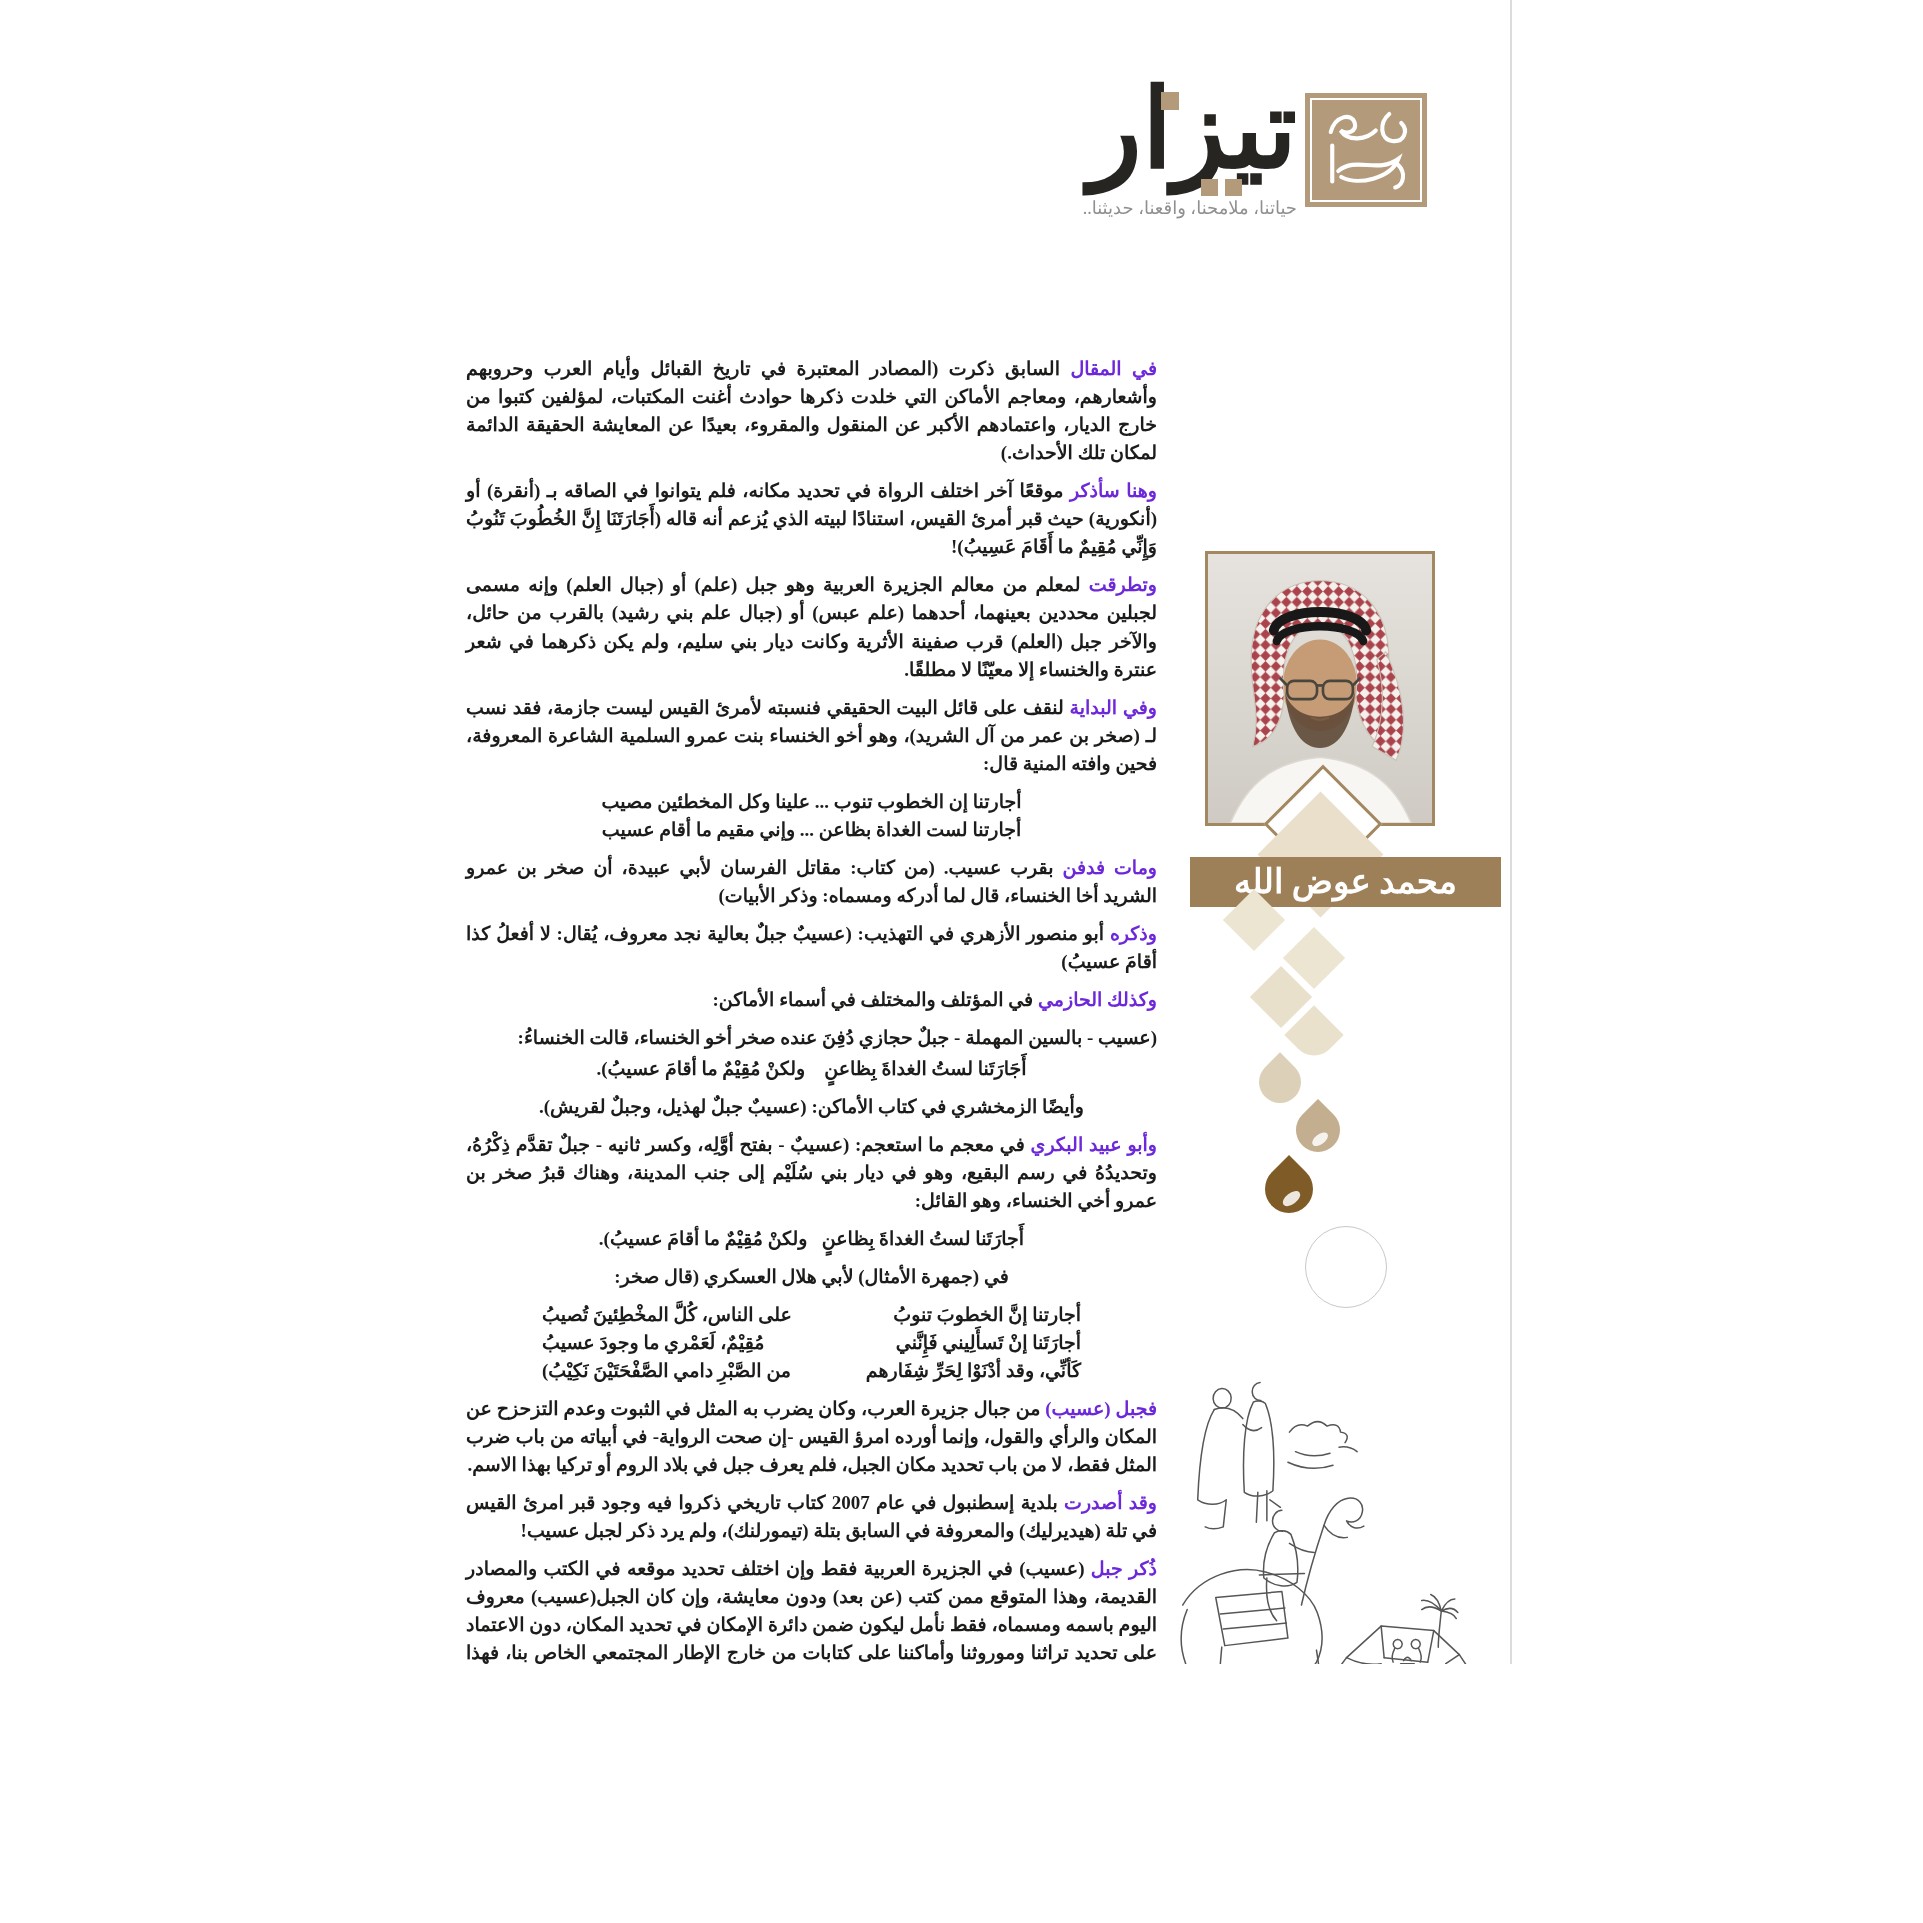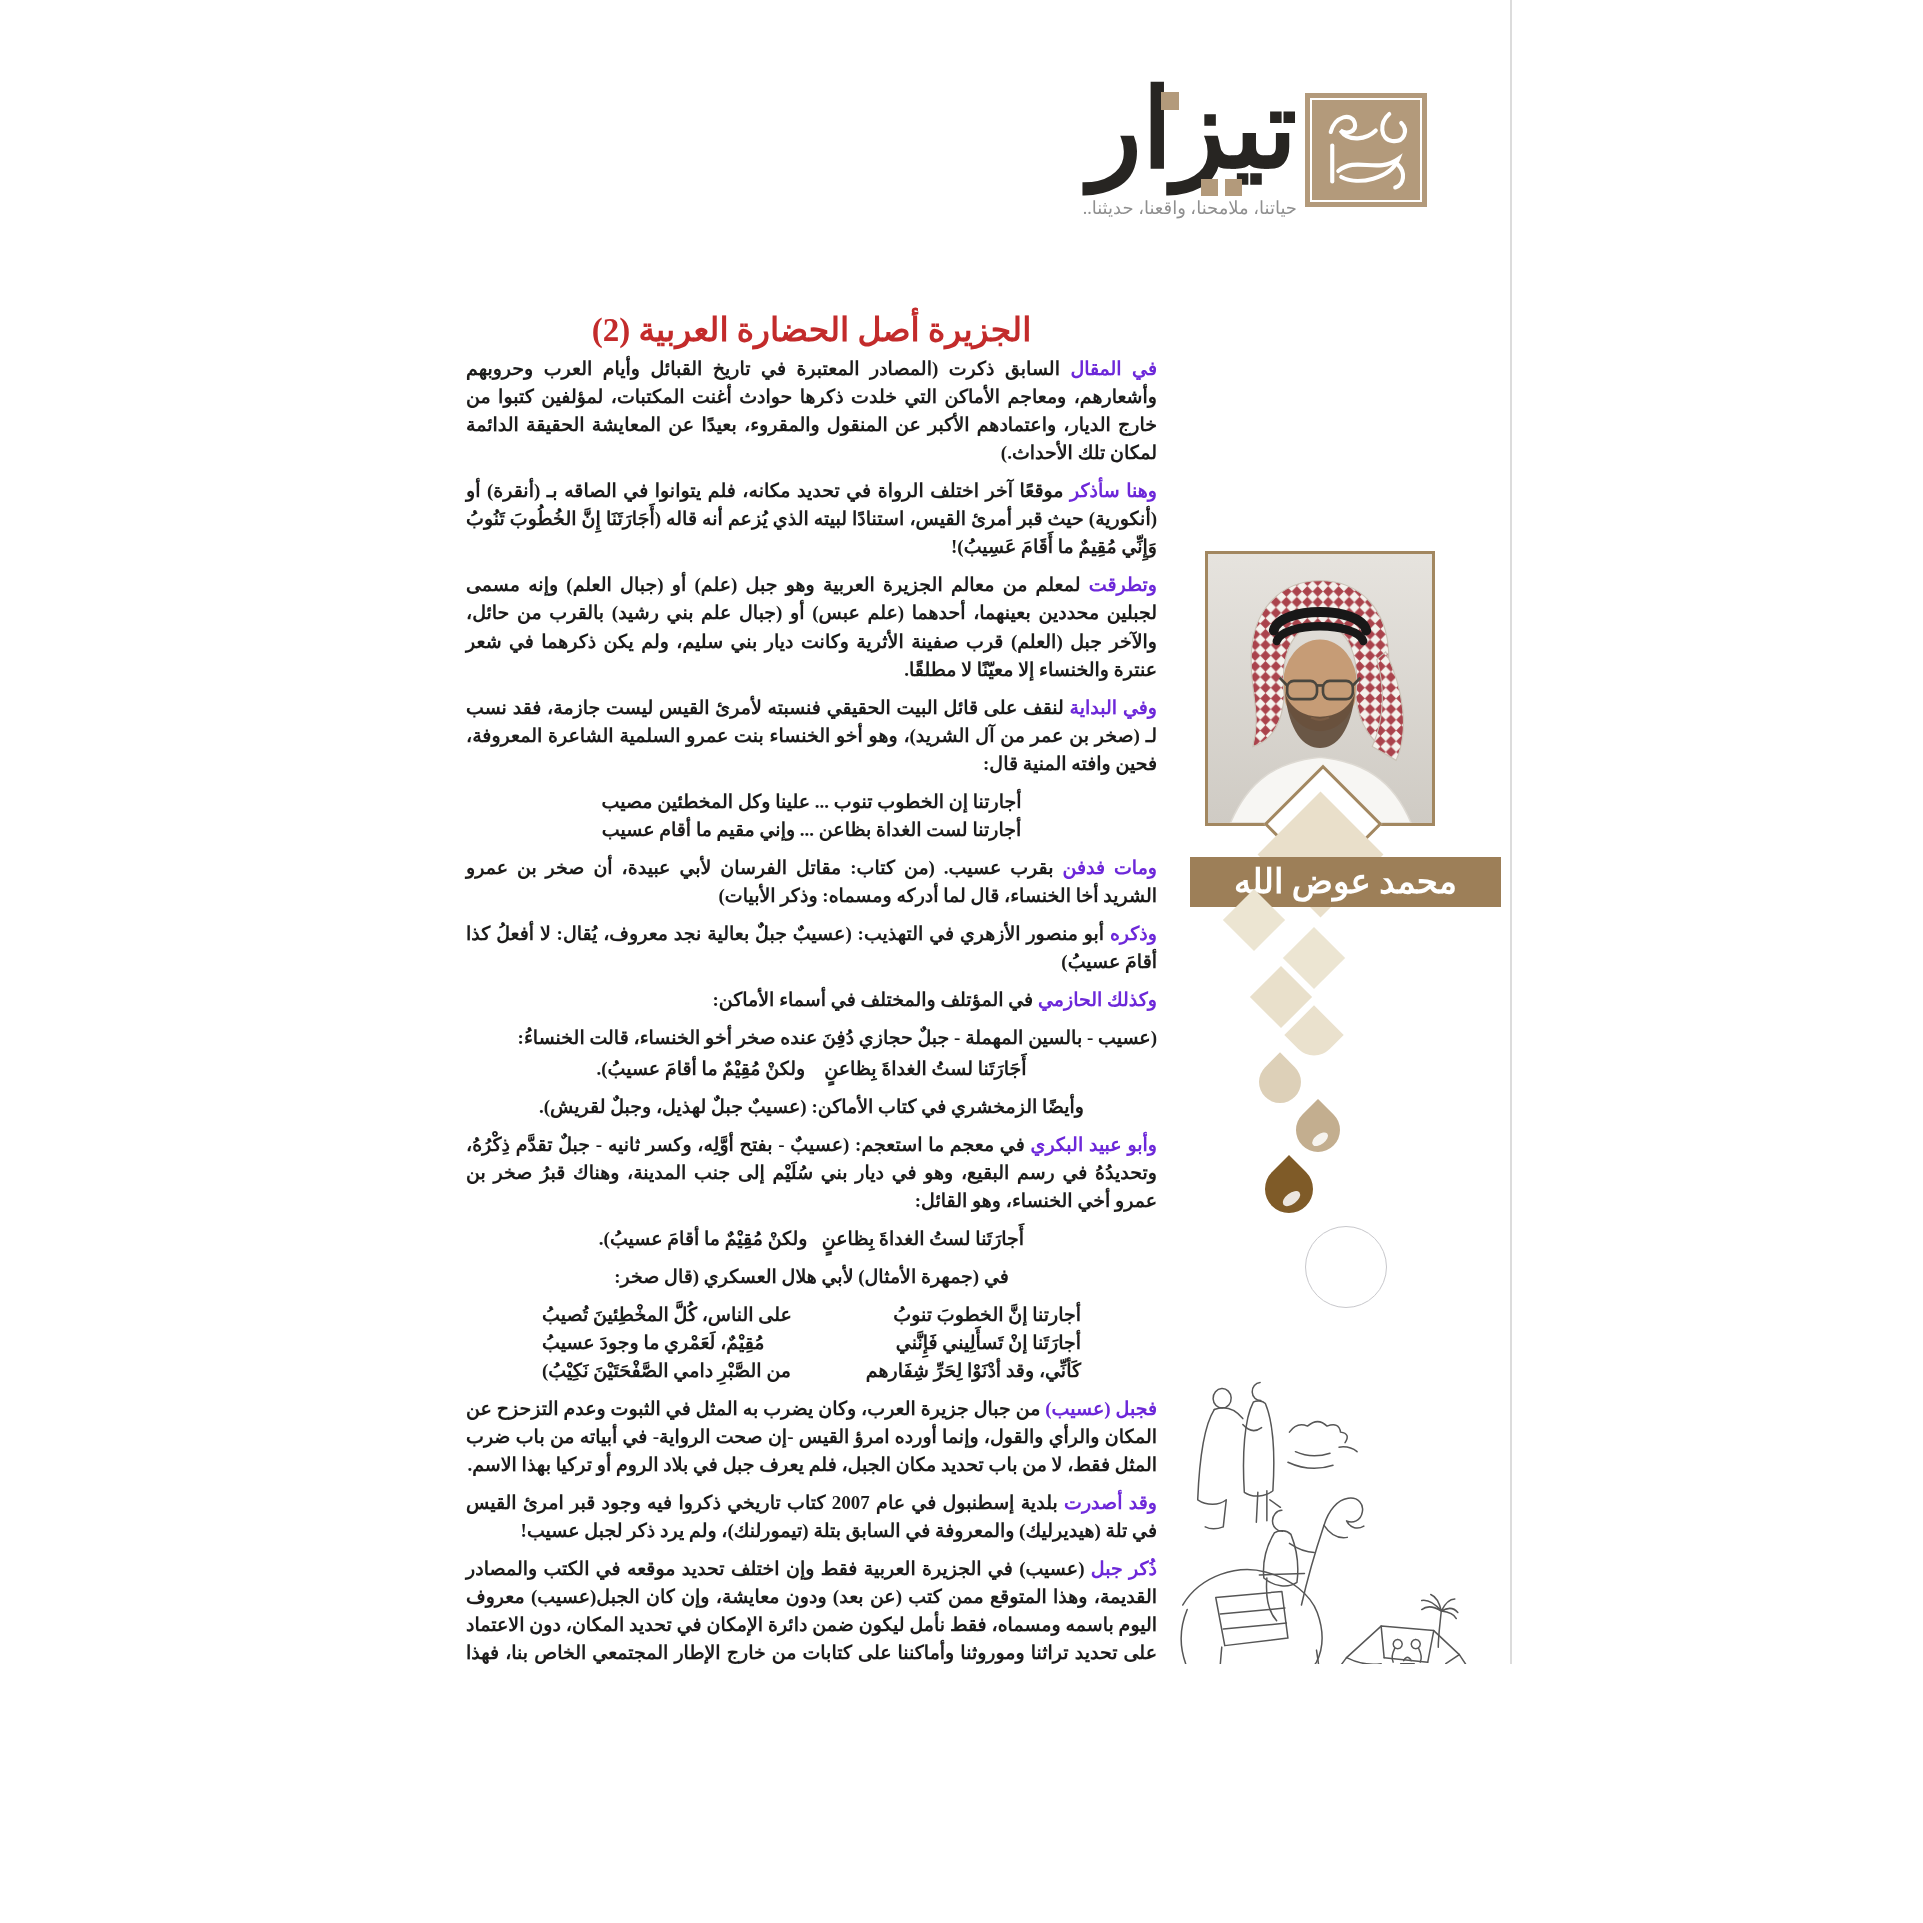--- a/index.html
+++ b/index.html
@@ -82,21 +82,20 @@
       <g stroke="#fff" stroke-width="5.5" fill="none" stroke-linecap="round">
         <path d="M34,52 C40,30 62,26 66,40 C69,51 56,56 47,50 C58,66 82,62 94,50"></path>
         <path d="M112,28 C98,40 100,62 116,64 C132,66 138,50 128,40"></path>
         <path d="M36,70 L36,118"></path>
         <path d="M44,104 C68,84 96,108 124,88 C114,114 70,124 48,112"></path>
         <path d="M124,96 C134,106 132,122 120,126"></path>
       </g>
     </svg>
   </div>
 
-  <h1 class="title">الجزيرة أصل الحضارة العربية (2)</h1>
   <div class="bodycol" id="article-body">
       <p class="para"><span class="lead">في المقال</span><span> السابق ذكرت (المصادر المعتبرة في تاريخ القبائل وأيام العرب وحروبهم وأشعارهم، ومعاجم الأماكن التي خلدت ذكرها حوادث أغنت المكتبات، لمؤلفين كتبوا من خارج الديار، واعتمادهم الأكبر عن المنقول والمقروء، بعيدًا عن المعايشة الحقيقة الدائمة لمكان تلك الأحداث.)</span></p>
       <p class="para"><span class="lead">وهنا سأذكر</span><span> موقعًا آخر اختلف الرواة في تحديد مكانه، فلم يتوانوا في الصاقه بـ (أنقرة) أو (أنكورية) حيث قبر أمرئ القيس، استنادًا لبيته الذي يُزعم أنه قاله (أَجَارَتَنَا إِنَّ الخُطُوبَ تَنُوبُ    وَإِنِّي مُقِيمٌ ما أَقَامَ عَسِيبُ)!</span></p>
       <p class="para"><span class="lead">وتطرقت</span><span> لمعلم من معالم الجزيرة العربية وهو جبل (علم) أو (جبال العلم) وإنه مسمى لجبلين محددين بعينهما، أحدهما (علم عبس) أو (جبال علم بني رشيد) بالقرب من حائل، والآخر جبل (العلم) قرب صفينة الأثرية وكانت ديار بني سليم، ولم يكن ذكرهما في شعر عنترة والخنساء إلا معيّنًا لا مطلقًا.</span></p>
       <p class="para"><span class="lead">وفي البداية</span><span> لنقف على قائل البيت الحقيقي فنسبته لأمرئ القيس ليست جازمة، فقد نسب لـ (صخر بن عمر من آل الشريد)، وهو أخو الخنساء بنت عمرو السلمية الشاعرة المعروفة، فحين وافته المنية قال:</span></p>
       <div class="verse"><div class="verse-line">أجارتنا إن الخطوب تنوب ... علينا وكل المخطئين مصيب</div><div class="verse-line">أجارتنا لست الغداة بظاعن ... وإني مقيم ما أقام عسيب</div></div>
       <p class="para"><span class="lead">ومات فدفن</span><span> بقرب عسيب. (من كتاب: مقاتل الفرسان لأبي عبيدة، أن صخر بن عمرو الشريد أخا الخنساء، قال لما أدركه ومسماه: وذكر الأبيات)</span></p>
       <p class="para"><span class="lead">وذكره</span><span> أبو منصور الأزهري في التهذيب: (عسيبٌ جبلٌ بعالية نجد معروف، يُقال: لا أفعلُ كذا أقامَ عسيبُ)</span></p>
       <p class="para"><span class="lead">وكذلك الحازمي</span><span> في المؤتلف والمختلف في أسماء الأماكن:</span></p>
       <p class="plainline">(عسيب - بالسين المهملة - جبلٌ حجازي دُفِنَ عنده صخر أخو الخنساء، قالت الخنساءُ:</p>

